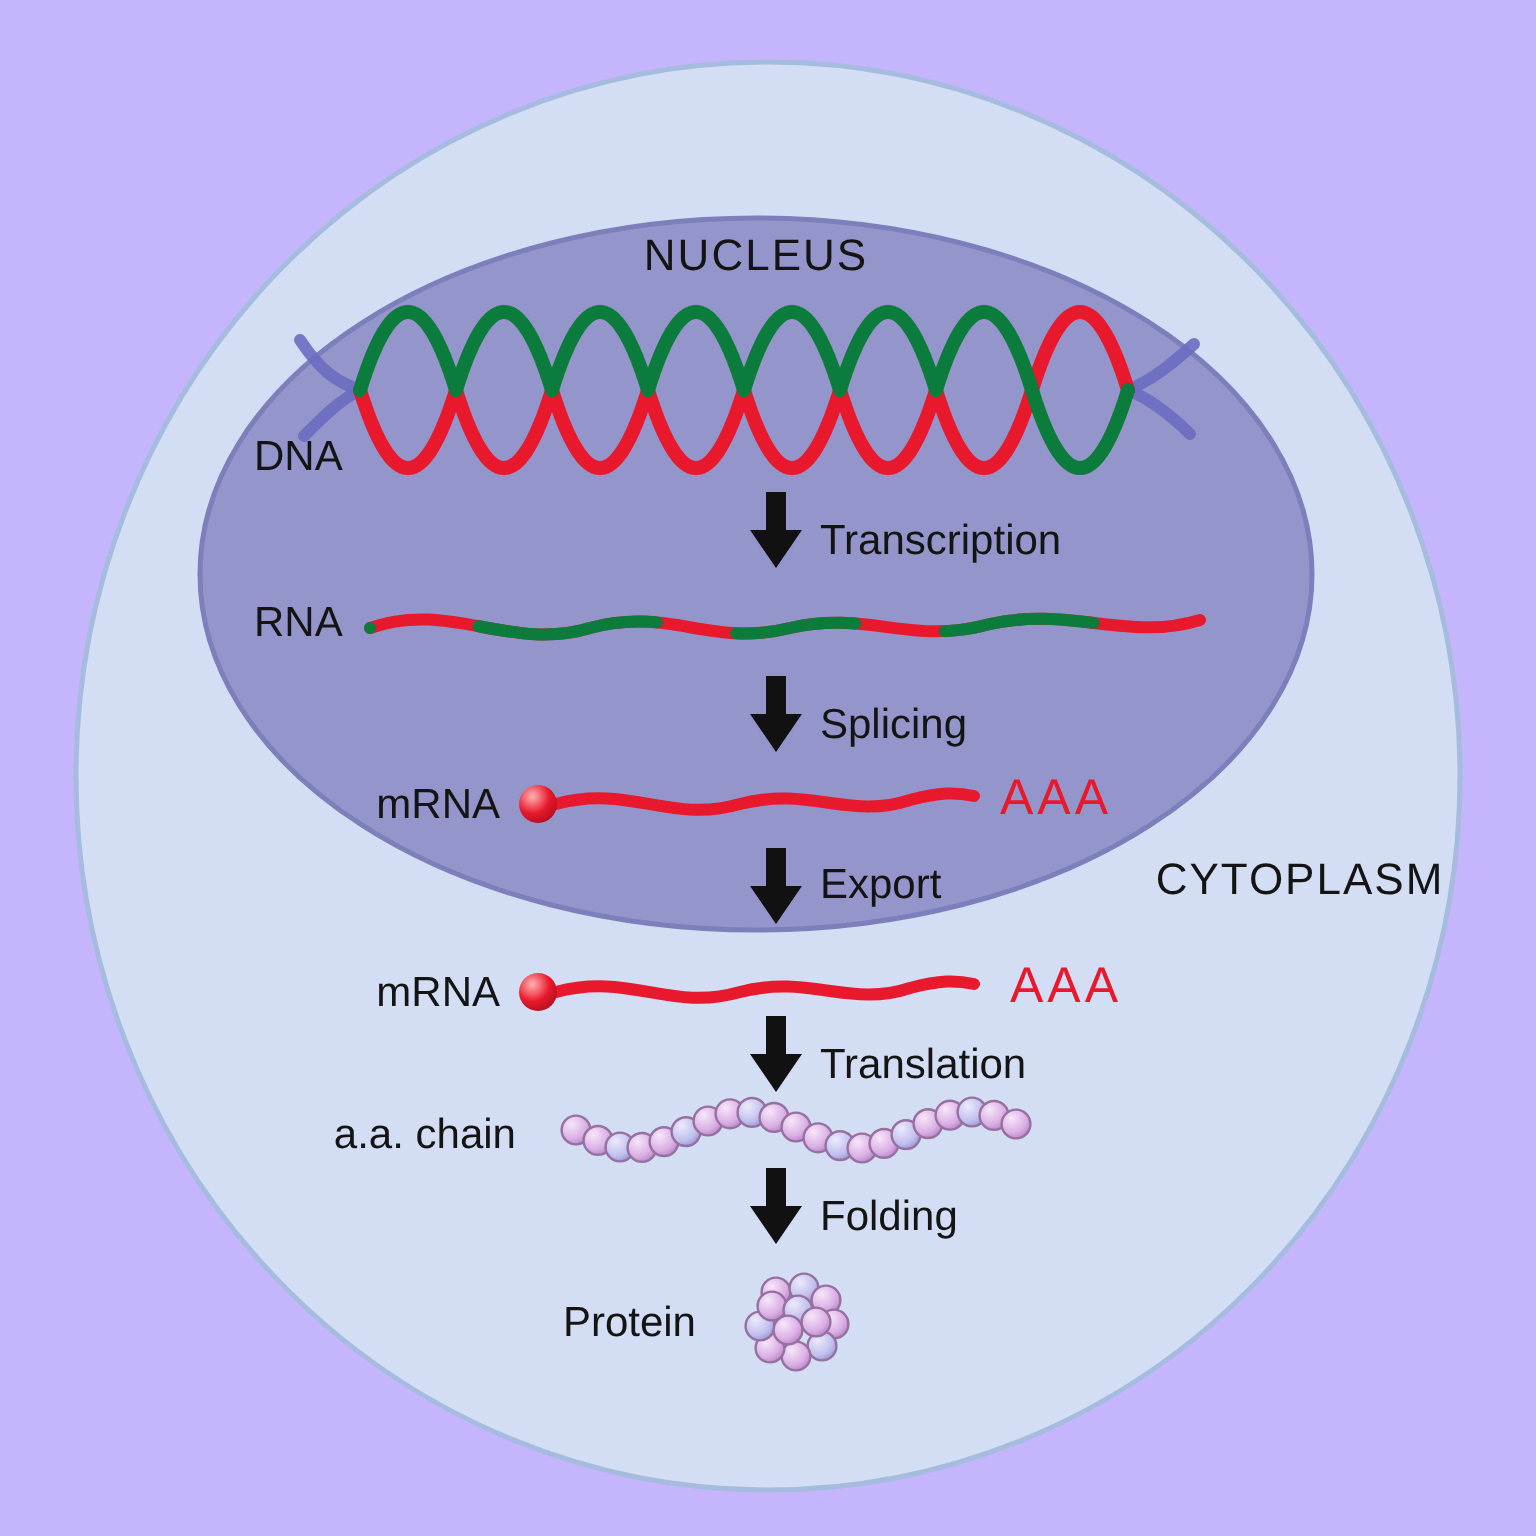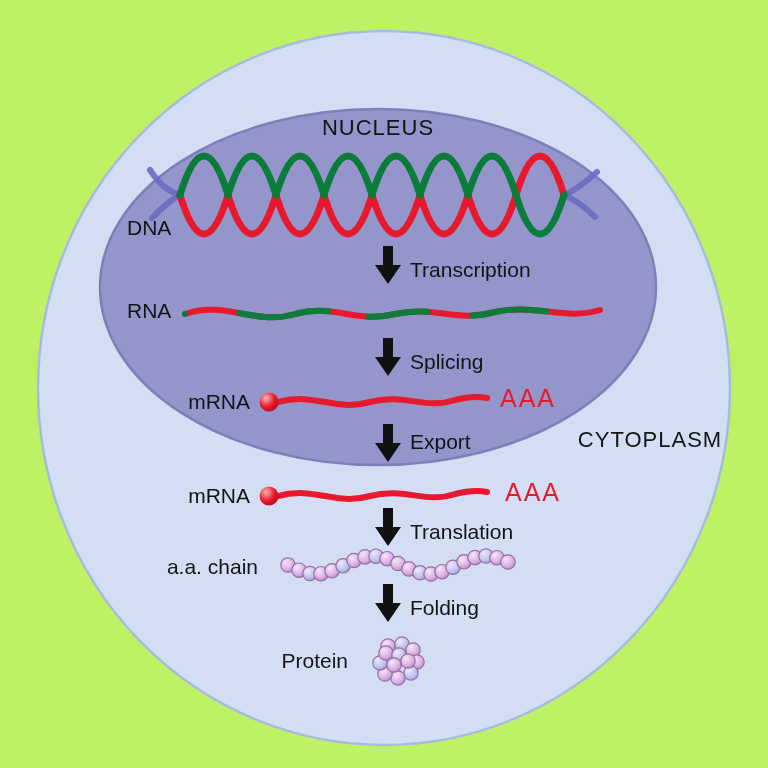--- a/index.html
+++ b/index.html
@@ -1,16 +1,16 @@
 <!DOCTYPE html>
 <html><head>
 <meta charset="utf-8">
 <style>
   html,body{margin:0;padding:0;background:#fff;}
-  .stage{position:relative;width:768px;height:768px;background:#bef264;margin:0 auto;
+  .stage{position:relative;width:768px;height:768px;background:#c4b5fd;margin:0 auto;
          font-family:"Liberation Sans",sans-serif;overflow:hidden;}
   svg{display:block;}
   svg text{font-family:"Liberation Sans",sans-serif;fill:#141414;}
   .lbl{font-size:21px;}
   .lbl-end{font-size:21px;text-anchor:end;}
   .zone{font-size:22px;letter-spacing:1px;text-anchor:middle;}
   .polya{font-size:25px;letter-spacing:2px;fill:#e8192c;}
   .cell{stroke:#a6bcdf;stroke-width:2.5;}
   .nucleus{stroke:#7d7fbb;stroke-width:2.5;}
   .helix path{fill:none;stroke-width:7;stroke-linecap:round;}

